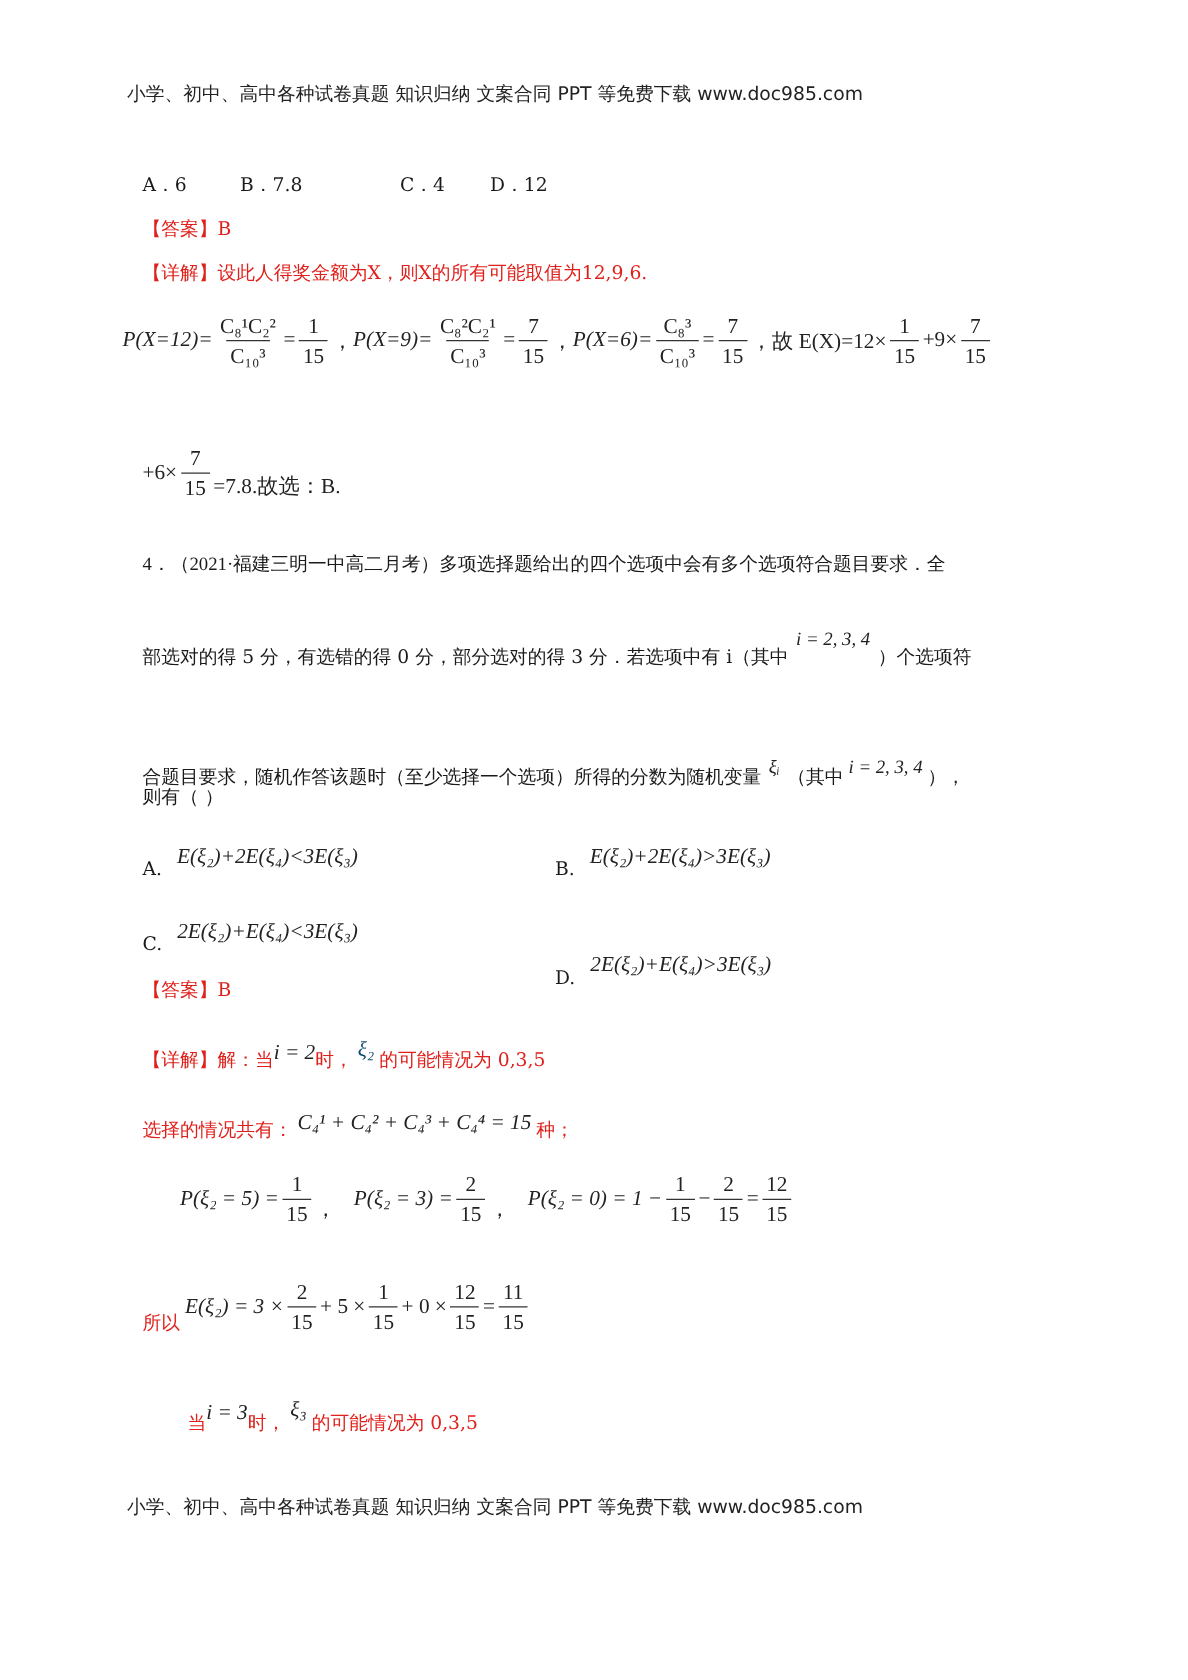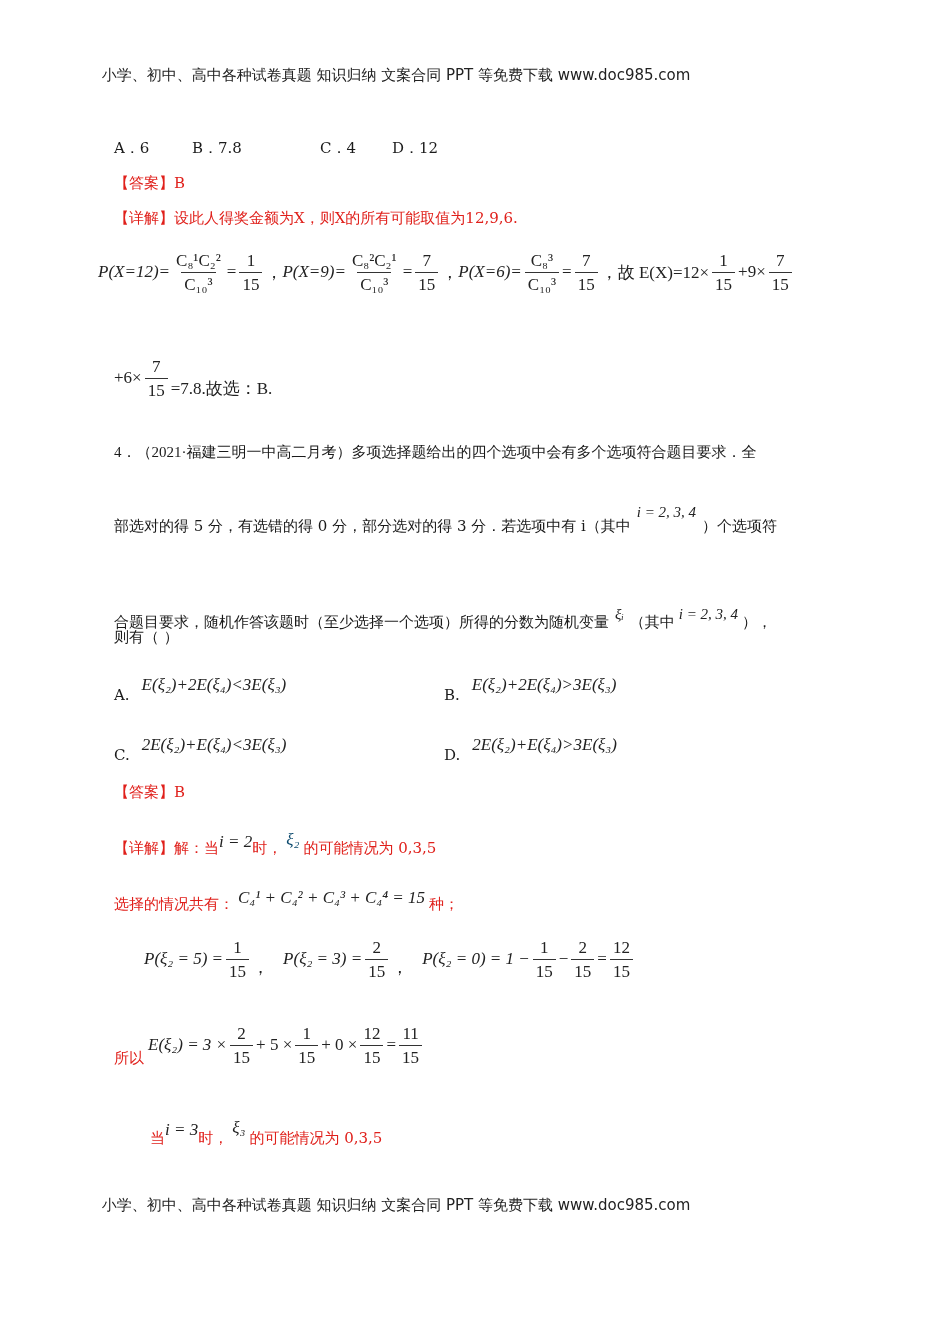--- a/index.html
+++ b/index.html
@@ -89,21 +89,21 @@
   <span>部选对的得 5 分，有选错的得 0 分，部分选对的得 3 分．若选项中有 i（其中</span><span class="math" style="font-style:italic;font-size:15px;vertical-align:14px;margin:0 6px;">i = 2, 3, 4</span><span>）个选项符</span>
 </div>
 <div class="abs t" style="top:604px;left:114px;">
   <span>合题目要求，随机作答该题时（至少选择一个选项）所得的分数为随机变量</span><span class="math" style="font-style:italic;font-size:15px;vertical-align:8px;margin:0 6px;">ξᵢ</span><span>（其中</span><span class="math" style="font-style:italic;font-size:15px;vertical-align:8px;margin:0 4px;">i = 2, 3, 4</span><span>），</span>
 </div>
 <div class="abs t" style="top:627px;left:114px;">则有（      ）</div>
 
 <div class="abs t" style="top:675px;left:114px;"><span>A.</span><span class="math" style="font-style:italic;vertical-align:10px;margin-left:12px;">E(ξ₂)+2E(ξ₄)&lt;3E(ξ₃)</span></div>
 <div class="abs t" style="top:675px;left:444px;"><span>B.</span><span class="math" style="font-style:italic;vertical-align:10px;margin-left:12px;">E(ξ₂)+2E(ξ₄)&gt;3E(ξ₃)</span></div>
 <div class="abs t" style="top:735px;left:114px;"><span>C.</span><span class="math" style="font-style:italic;vertical-align:10px;margin-left:12px;">2E(ξ₂)+E(ξ₄)&lt;3E(ξ₃)</span></div>
-<div class="abs t" style="top:735px;left:444px;"><span>D.</span><span class="math" style="font-style:italic;vertical-align:10px;margin-left:12px;">2E(ξ₂)+E(ξ₄)&gt;3E(ξ₃)</span></div>
+<div class="abs t" style="top:762px;left:444px;"><span>D.</span><span class="math" style="font-style:italic;vertical-align:10px;margin-left:12px;">2E(ξ₂)+E(ξ₄)&gt;3E(ξ₃)</span></div>
 
 <div class="abs t red" style="top:782px;left:114px;">【答案】B</div>
 
 <div class="abs t red" style="top:830px;left:114px;">
   <span>【详解】解：当</span><span class="math" style="font-style:italic;color:#222;vertical-align:6px;">i = 2</span><span>时，</span><span class="math" style="font-style:italic;color:#0c4a6e;vertical-align:8px;margin:0 4px;">ξ₂</span><span>的可能情况为 0,3,5</span>
 </div>
 
 <div class="abs t red" style="top:888px;left:114px;">
   <span>选择的情况共有：</span><span class="math" style="font-style:italic;color:#222;vertical-align:6px;margin:0 4px;">C₄¹ + C₄² + C₄³ + C₄⁴ = 15</span><span>种；</span>
 </div>

